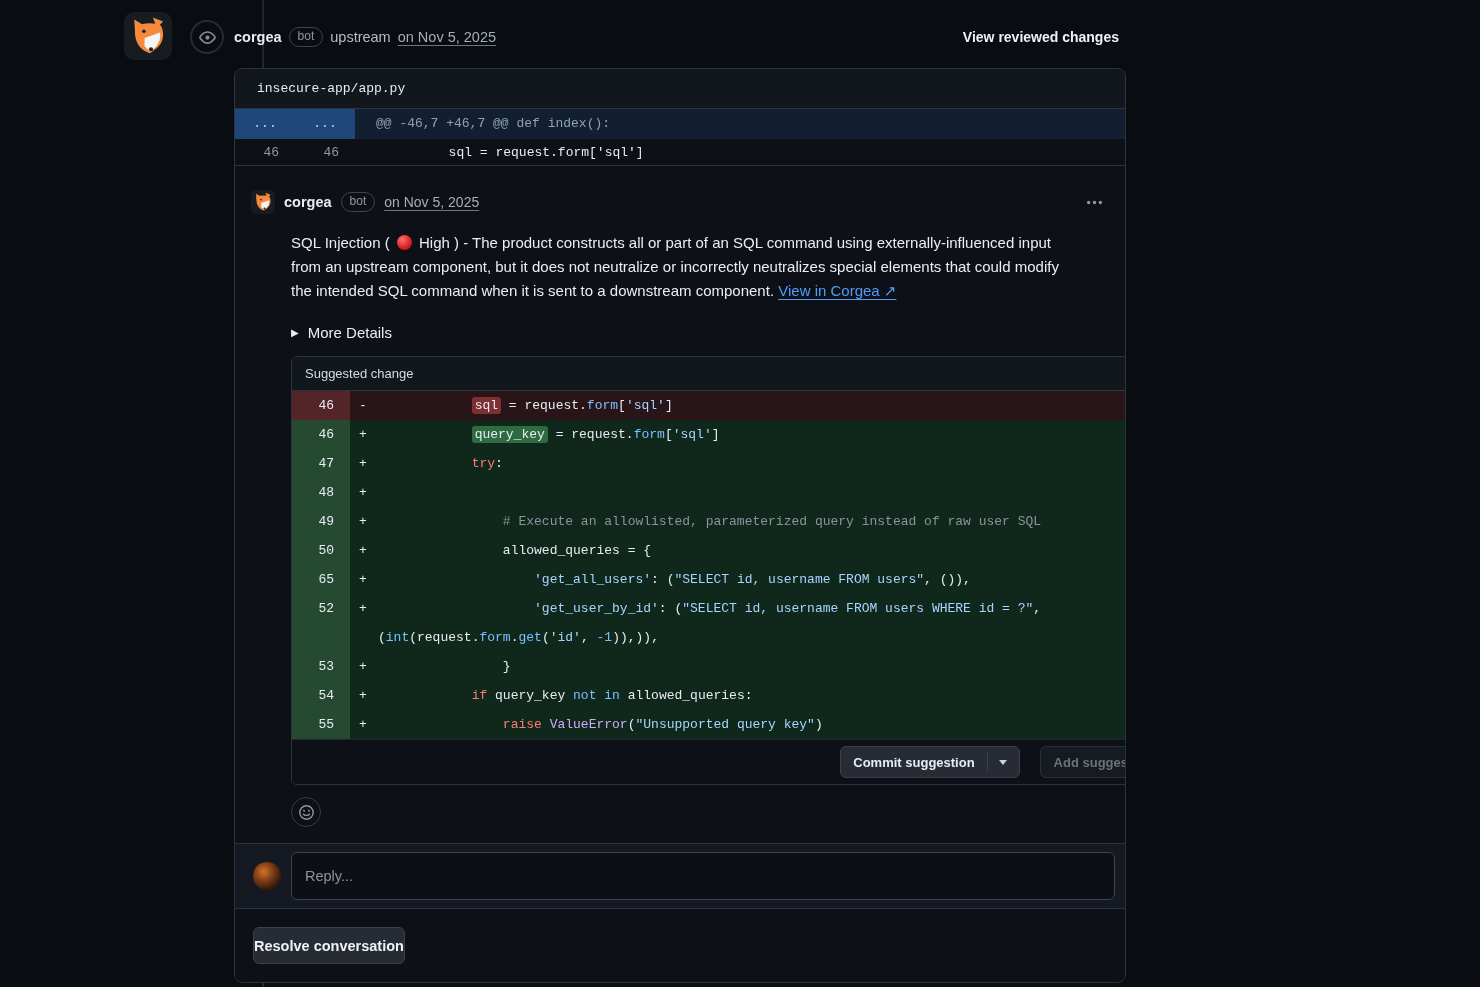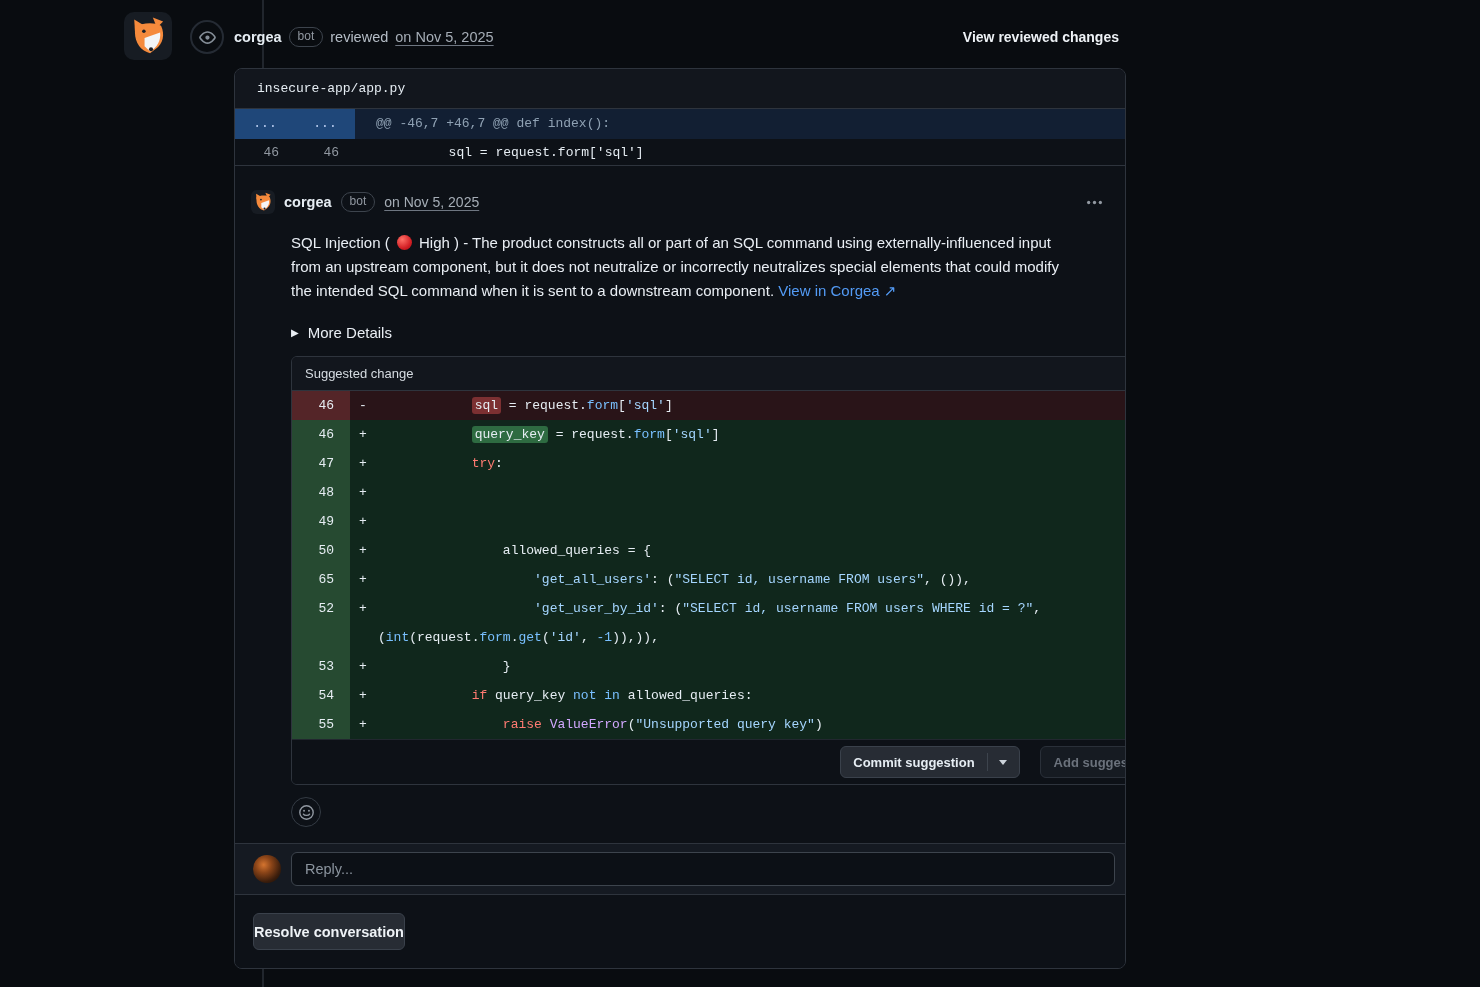--- a/index.html
+++ b/index.html
@@ -42,21 +42,21 @@
 
   
   .comment-section { padding:16px 18px 16px 16px; }
   .comment-header { display:flex; align-items:center; gap:9px; margin-top:8px; }
   .small-avatar { width:24px; height:24px; border-radius:6px; background:#171c23; overflow:hidden;
     display:inline-flex; align-items:center; justify-content:center; }
   .kebab { margin-left:auto; background:transparent; border:none; padding:2px 4px; display:flex; align-items:center; }
   .comment-body { margin:17px 0 0 40px; width:792px; font-size:15px; line-height:24px; color:#e9eef4; }
   .red-dot { display:inline-block; width:15px; height:15px; border-radius:50%; vertical-align:-2px; margin:0 3px;
     background:radial-gradient(circle at 35% 30%, #ff7066, #d21e24 62%, #991014); }
-  .link { color:#539bf5; text-underline-offset:3px; }
+  .link { color:#539bf5; text-decoration:underline; text-underline-offset:3px; }
   .more-details { margin:21px 0 0 40px; font-size:15px; color:#e9eef4; display:flex; align-items:center; cursor:pointer; width:fit-content; }
   .tri { font-size:10px; margin-right:9px; color:#e9eef4; }
 
   
   .suggestion { margin:15px 8px 0 40px; width:942px; border:1px solid #2e343d; border-radius:6px; overflow:hidden; }
   .sug-title { padding:9px 13px; font-size:13px; color:#d6dce2; background:#12161d; border-bottom:1px solid #2e343d; }
   .sug-diff { font-size:13px; }
   .d-row { display:flex; min-height:29px; }
   .d-row.del { background:#291418; }
   .d-row.del .d-num { background:#542528; }
@@ -79,21 +79,21 @@
   .btn-commit .divider { width:1px; height:18px; background:#3d444d; margin:0 11px 0 12px; }
   .caret { width:0; height:0; border-left:4px solid transparent; border-right:4px solid transparent; border-top:5px solid #cdd4db; }
   .btn-batch { background:#161b22; border:1px solid #2a3039; color:#6b727c; padding:0 13px; }
   .smiley-btn { margin:12px 0 0 40px; width:30px; height:30px; border-radius:50%; border:1px solid #343b44;
     background:transparent; display:flex; align-items:center; justify-content:center; padding:0; }
 
   
   .reply-band { display:flex; align-items:center; gap:10px; padding:8px 10px; background:#151a22; border-top:1px solid #2e343d; }
   .reply-avatar { width:28px; height:28px; border-radius:50%; margin-left:8px; flex:0 0 28px;
     background:radial-gradient(circle at 38% 35%, #d4742f 0%, #8a4418 32%, #3a1d0c 68%, #140b05 100%); }
-  .reply-input { flex:1; height:34px; background:#0c1016; border:1px solid #3d444d; border-radius:6px;
+  .reply-input { flex:1; height:48px; background:#0c1016; border:1px solid #3d444d; border-radius:6px;
     color:#e6edf3; font-size:14.5px; padding:0 13px; outline:none; font-family:"Liberation Sans",sans-serif; }
   .reply-input::placeholder { color:#8b949e; }
   .resolve-band { padding:18px; background:#0d1117; border-top:1px solid #2e343d; }
   .btn-resolve { height:37px; padding:0 0; background:#272c34; border:1px solid #3a414b; border-radius:6px;
     color:#eef2f6; font-weight:600; font-size:14.5px; }
 </style>
 </head>
 <body>
 
 <svg width="0" height="0" style="position:absolute">
@@ -119,21 +119,21 @@
 
 <div class="eye-badge">
   <svg width="17" height="17" viewBox="0 0 16 16" fill="#848d97">
     <path d="M8 2c1.981 0 3.671.992 4.933 2.078 1.27 1.091 2.187 2.345 2.637 3.023a1.62 1.62 0 0 1 0 1.798c-.45.678-1.367 1.932-2.637 3.023C11.67 13.008 9.981 14 8 14c-1.981 0-3.671-.992-4.933-2.078-1.27-1.091-2.187-2.345-2.637-3.023a1.62 1.62 0 0 1 0-1.798c.45-.678 1.367-1.932 2.637-3.023C4.33 2.992 6.019 2 8 2ZM1.679 7.932a.12.12 0 0 0 0 .136c.411.622 1.241 1.75 2.366 2.717C5.176 11.758 6.527 12.5 8 12.5c1.473 0 2.825-.742 3.955-1.715 1.124-.967 1.954-2.096 2.366-2.717a.12.12 0 0 0 0-.136c-.412-.621-1.242-1.75-2.366-2.717C10.824 4.242 9.473 3.5 8 3.5c-1.473 0-2.825.742-3.955 1.715-1.124.967-1.954 2.096-2.366 2.717ZM8 10a2 2 0 1 1-.001-3.999A2 2 0 0 1 8 10Z"></path>
   </svg>
 </div>
 
 <div class="review-meta">
   <a class="author">corgea</a>
   <span class="badge-bot">bot</span>
-  <span>reviewed</span>
+  <span>upstream</span>
   <a class="date-link">on Nov 5, 2025</a>
 </div>
 
 <a class="view-changes">View reviewed changes</a>
 
 <div class="card">
 
   <div class="file-header mono">insecure-app/app.py</div>
 
   <div class="hunk-row mono">
@@ -195,21 +195,21 @@
             <div class="d-sign">+</div>
             <div class="d-code"><span class="c-plain">            </span><span class="c-kw">try</span><span class="c-plain">:</span></div>
           </div>
           <div class="d-row add">
             <div class="d-num">48</div>
             <div class="d-sign">+</div>
           </div>
           <div class="d-row add">
             <div class="d-num">49</div>
             <div class="d-sign">+</div>
-            <div class="d-code"><span class="c-plain">                </span></div>
+            <div class="d-code"><span class="c-plain">                </span><span class="c-cm"># Execute an allowlisted, parameterized query instead of raw user SQL</span></div>
           </div>
           <div class="d-row add">
             <div class="d-num">50</div>
             <div class="d-sign">+</div>
             <div class="d-code"><span class="c-plain">                allowed_queries = {</span></div>
           </div>
           <div class="d-row add">
             <div class="d-num">65</div>
             <div class="d-sign">+</div>
             <div class="d-code"><span class="c-plain">                    </span><span class="c-str">'get_all_users'</span><span class="c-plain">: (</span><span class="c-str">"SELECT id, username FROM users"</span><span class="c-plain">, ()),</span></div>

